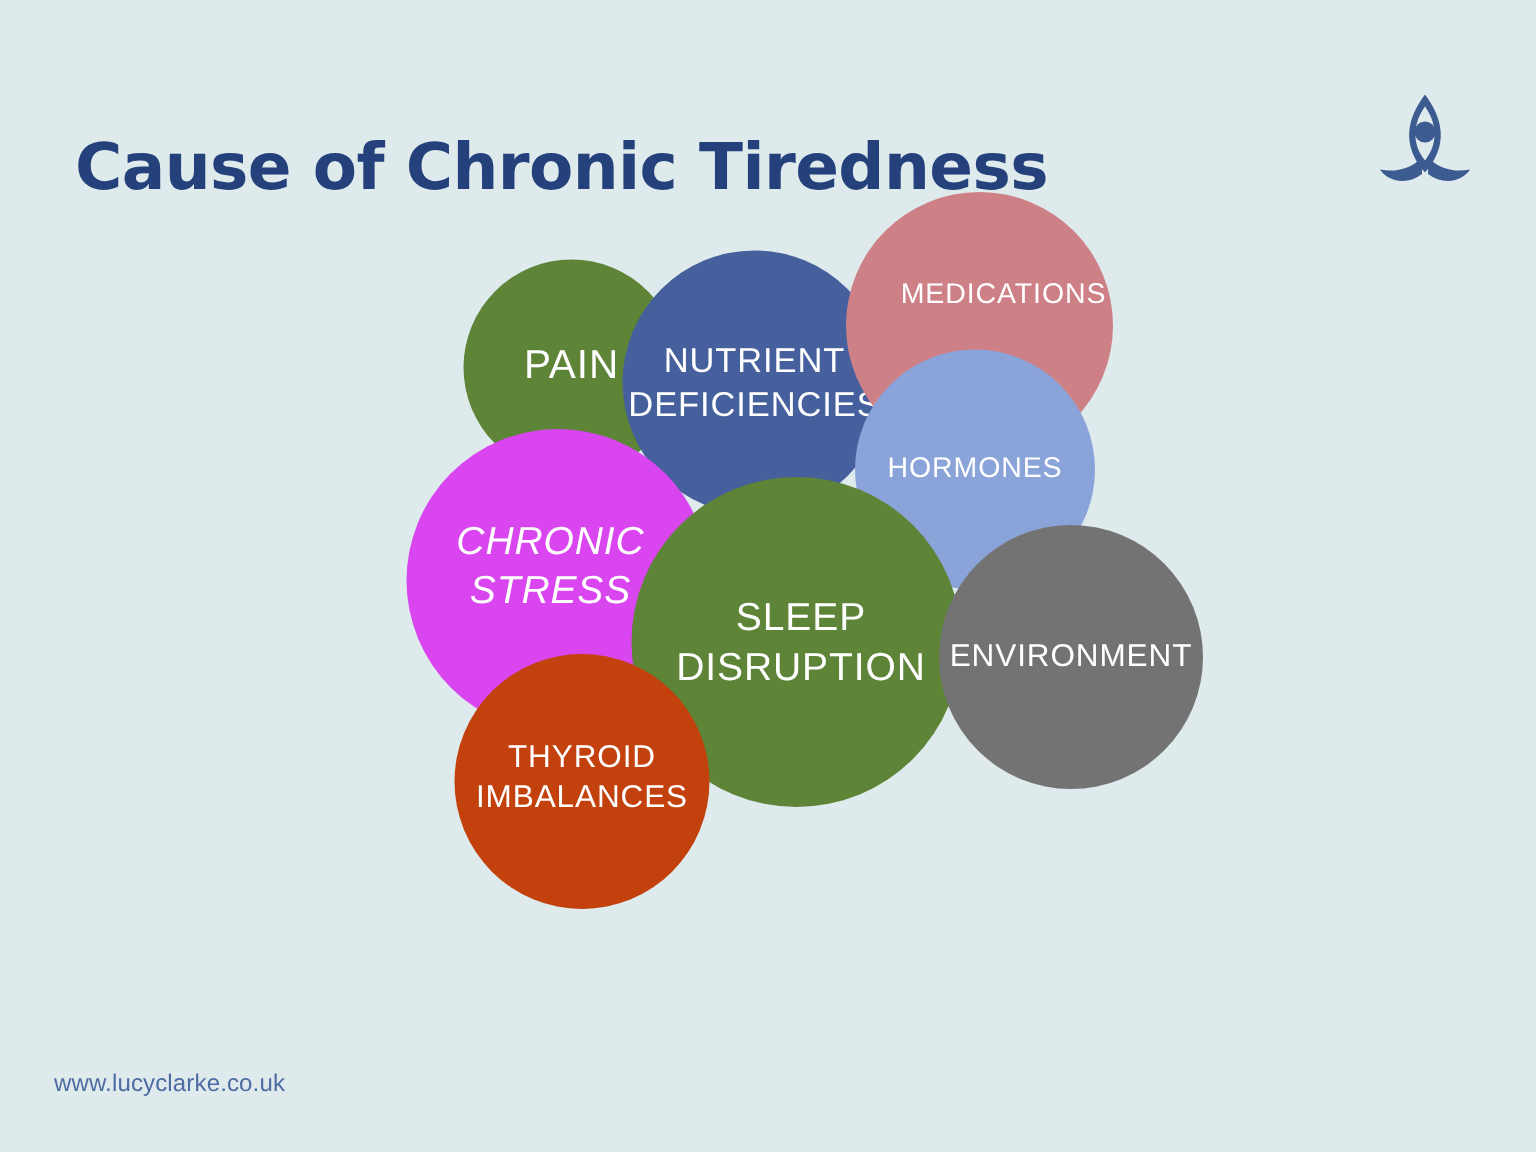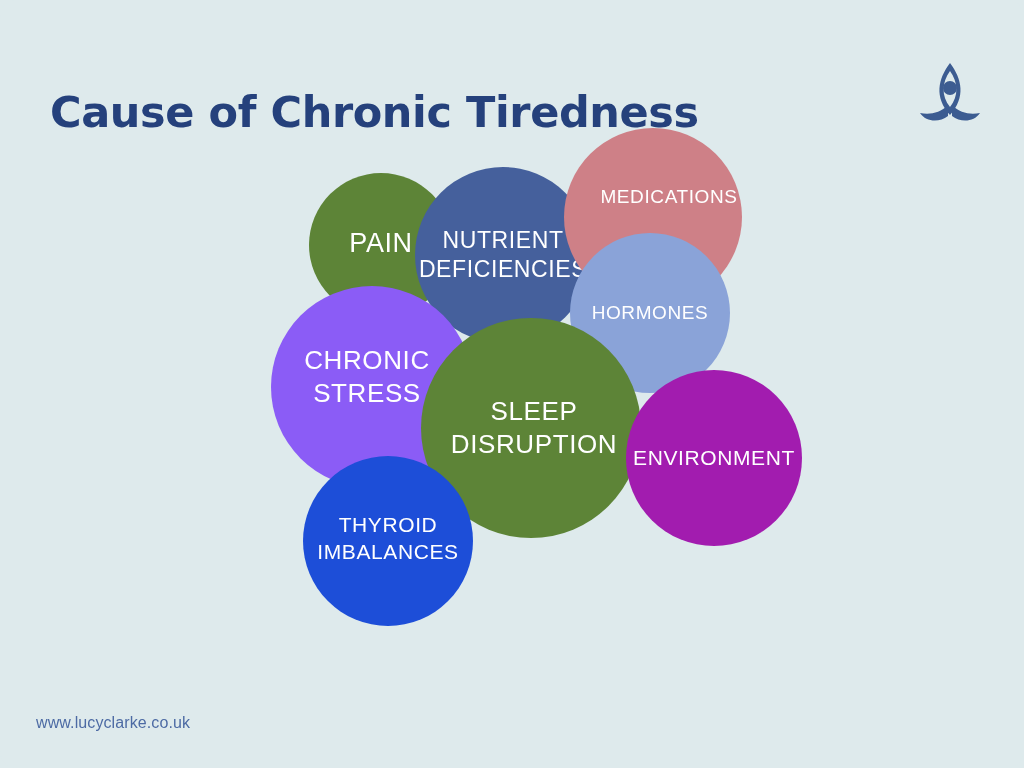--- a/index.html
+++ b/index.html
@@ -111,32 +111,32 @@
       </div>
       <div class="bubble" style="left: 309px; top: 173px; width: 144px; height: 144px; background: rgb(93, 132, 55); z-index: 1;">
         <span class="label" style="font-size: 27px; transform: translate(0px, -2px);">PAIN</span>
       </div>
       <div class="bubble" style="left: 564px; top: 128px; width: 178px; height: 178px; background: rgb(206, 128, 135); z-index: 3;">
         <span class="label" style="font-size: 19px; transform: translate(0px, -20px); margin-left: 32px;">MEDICATIONS</span>
       </div>
       <div class="bubble" style="left: 570px; top: 233px; width: 160px; height: 160px; background: rgb(138, 163, 216); z-index: 4;">
         <span class="label" style="font-size: 19px; transform: translate(0px, 0px); text-align: right;">HORMONES</span>
       </div>
-      <div class="bubble" style="left: 271px; top: 286px; width: 202px; height: 202px; background: #8b5cf6; z-index: 5;">
+      <div class="bubble" style="left: 271px; top: 286px; width: 202px; height: 202px; background: #d946ef; z-index: 5; font-style: italic;">
         <span class="label" style="font-size: 26px; transform: translate(-5px, -10px);">CHRONIC
 STRESS</span>
       </div>
       <div class="bubble" style="left: 421px; top: 318px; width: 220px; height: 220px; background: rgb(93, 132, 55); z-index: 6;">
         <span class="label" style="font-size: 26px; transform: translate(3px, 0px);">SLEEP
 DISRUPTION</span>
       </div>
-      <div class="bubble" style="left: 626px; top: 370px; width: 176px; height: 176px; background: #a21caf; z-index: 7;">
+      <div class="bubble" style="left: 626px; top: 350px; width: 176px; height: 176px; background: #737373; z-index: 7;">
         <span class="label" style="font-size: 21px; transform: translate(0px, 0px);">ENVIRONMENT</span>
       </div>
-      <div class="bubble" style="left: 303px; top: 456px; width: 170px; height: 170px; background: #1d4ed8; z-index: 8;">
+      <div class="bubble" style="left: 303px; top: 436px; width: 170px; height: 170px; background: #c2410c; z-index: 8;">
         <span class="label" style="font-size: 21px; transform: translate(0px, -2px);">THYROID
 IMBALANCES</span>
       </div>
     </div>
 
   <div id="footer-url" style="color: rgb(77, 107, 164); text-align: right;">www.lucyclarke.co.uk</div>
 
 </div>
 
 </body></html>

